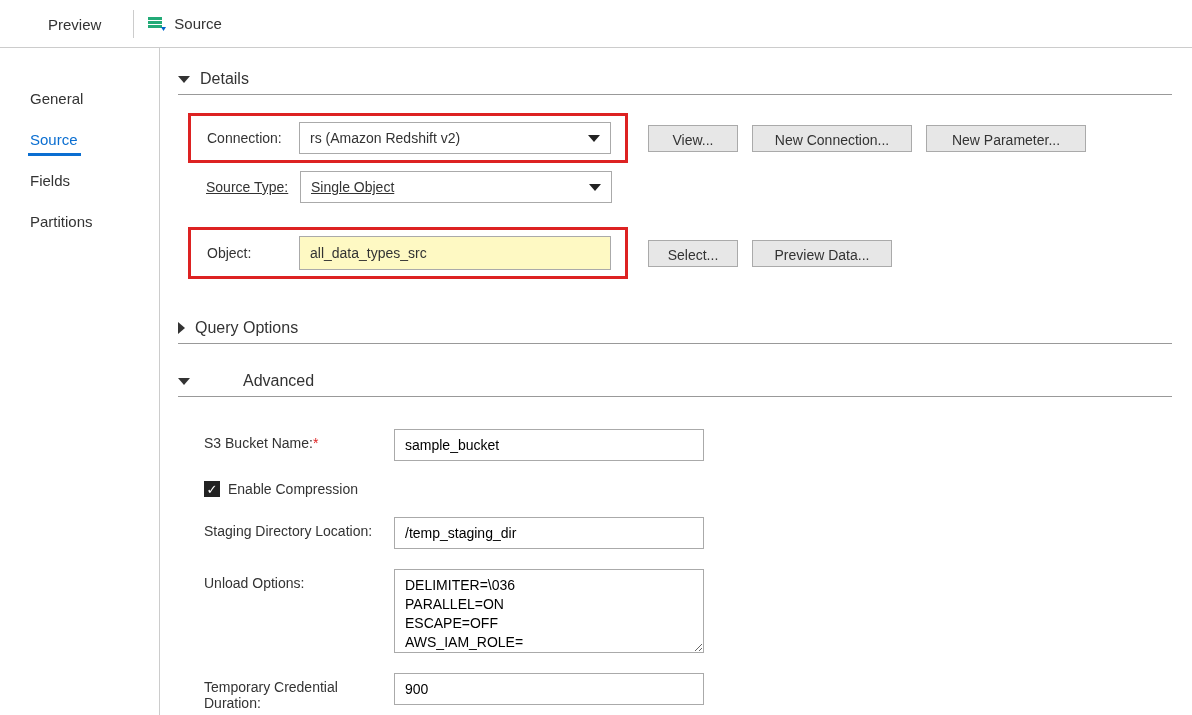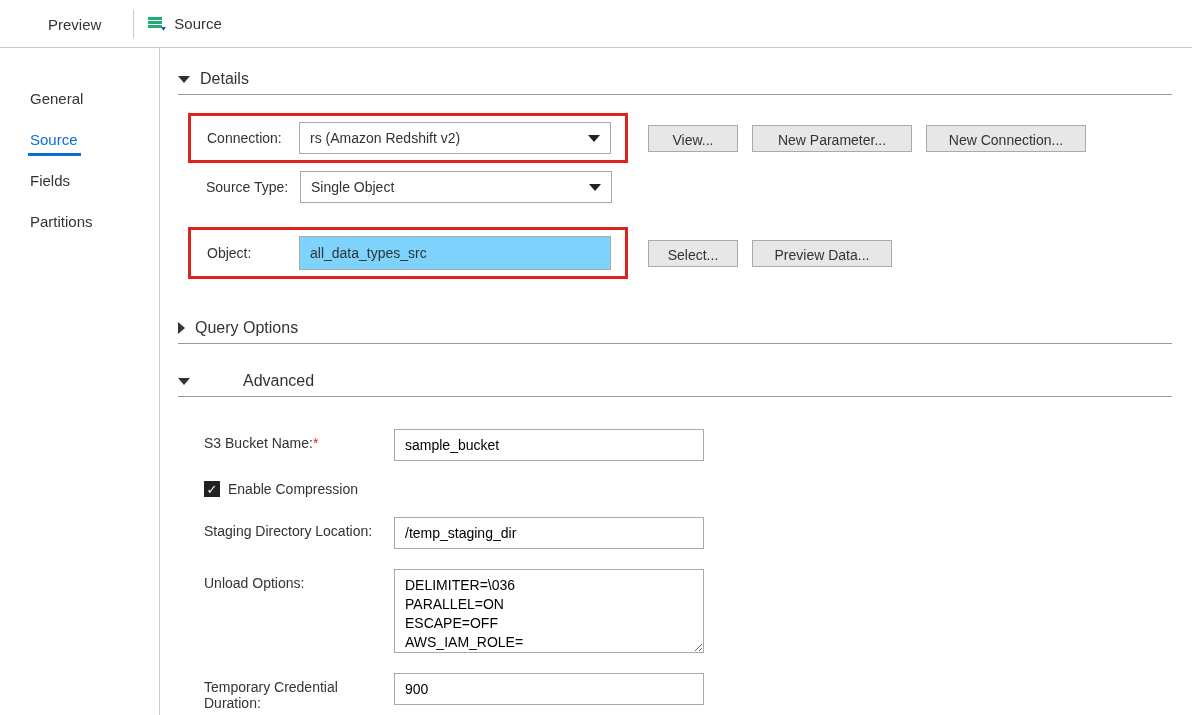--- a/index.html
+++ b/index.html
@@ -108,20 +108,21 @@
     font-size: 16px;
   }
   .details-body {
     margin-left: 10px;
     margin-bottom: 30px;
   }
   .row {
     display: flex;
     align-items: center;
     margin-bottom: 24px;
+    text-decoration: underline;
   }
   .row-label {
     width: 120px;
     font-size: 14px;
     color: #333;
     padding-left: 8px;
   }
   .highlight-box {
     border: 3px solid #d22;
     padding: 6px 8px;
@@ -146,21 +147,21 @@
     cursor: pointer;
   }
   .combo .caret {
     width: 0; height: 0;
     border-left: 6px solid transparent;
     border-right: 6px solid transparent;
     border-top: 7px solid #222;
   }
   .readonly-field {
     border: 1px solid #aaa;
-    background: #7dd3fc;
+    background: #fef9c3;
     font-size: 14px;
     padding: 16px 10px;
     height: 28px;
     width: 312px;
     display: flex;
     align-items: center;
   }
   .btn {
     border: 1px solid #aaa;
     background: #e7e7e7;
@@ -269,22 +270,22 @@
       <div class="details-line">
         <div class="highlight-box">
           <div class="row-label">Connection:</div>
           <div class="combo">
             <span>rs (Amazon Redshift v2)</span>
             <span class="caret"></span>
           </div>
         </div>
         <div class="btn-row" style="margin-left: 6px; margin-top:-10px;">
           <div class="btn">View...</div>
+          <div class="btn wide">New Connection...</div>
           <div class="btn wide">New Parameter...</div>
-          <div class="btn wide">New Connection...</div>
         </div>
       </div>
 
       <div class="row so-row" style="margin-top:-2px;">
         <div class="row-label">Source Type:</div>
         <div class="combo">
           <span>Single Object</span>
           <span class="caret"></span>
         </div>
       </div>

